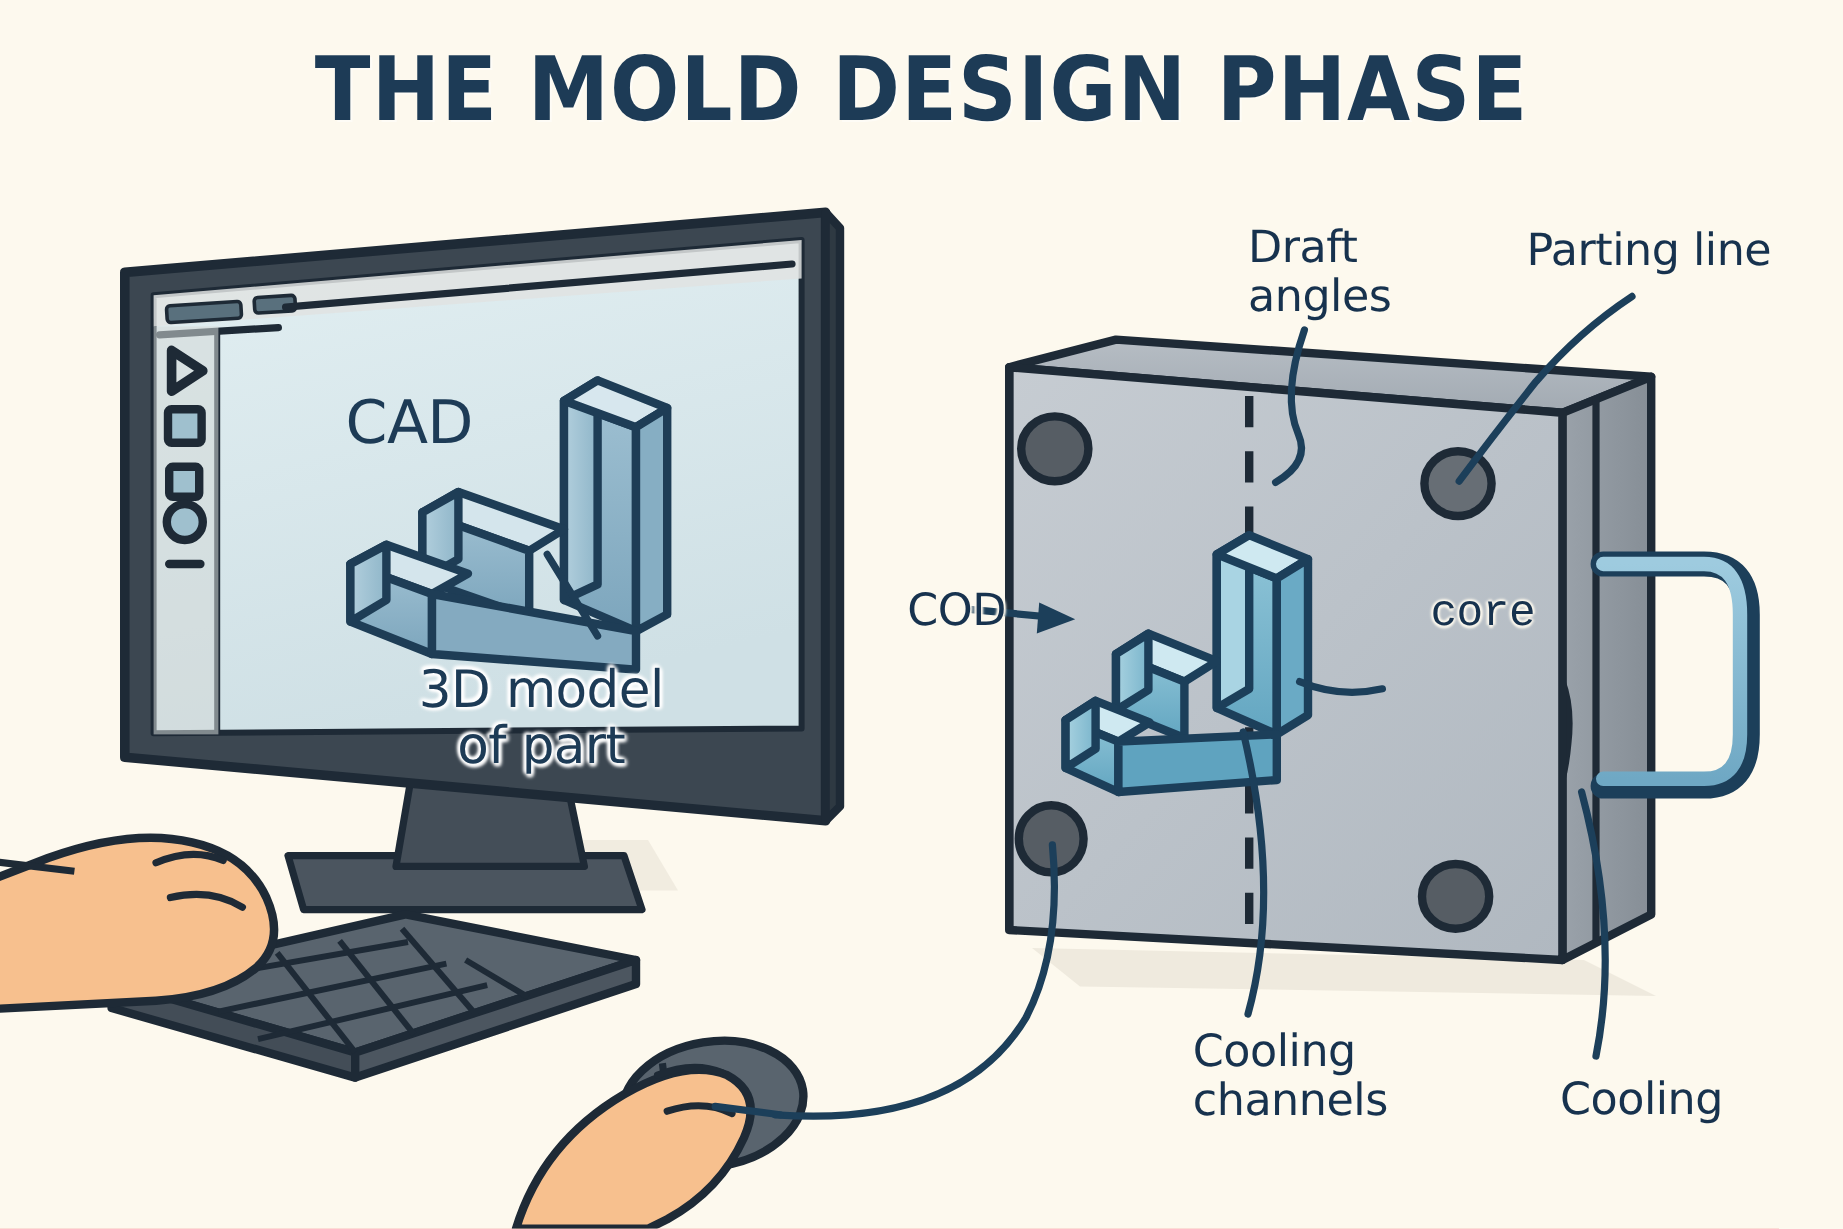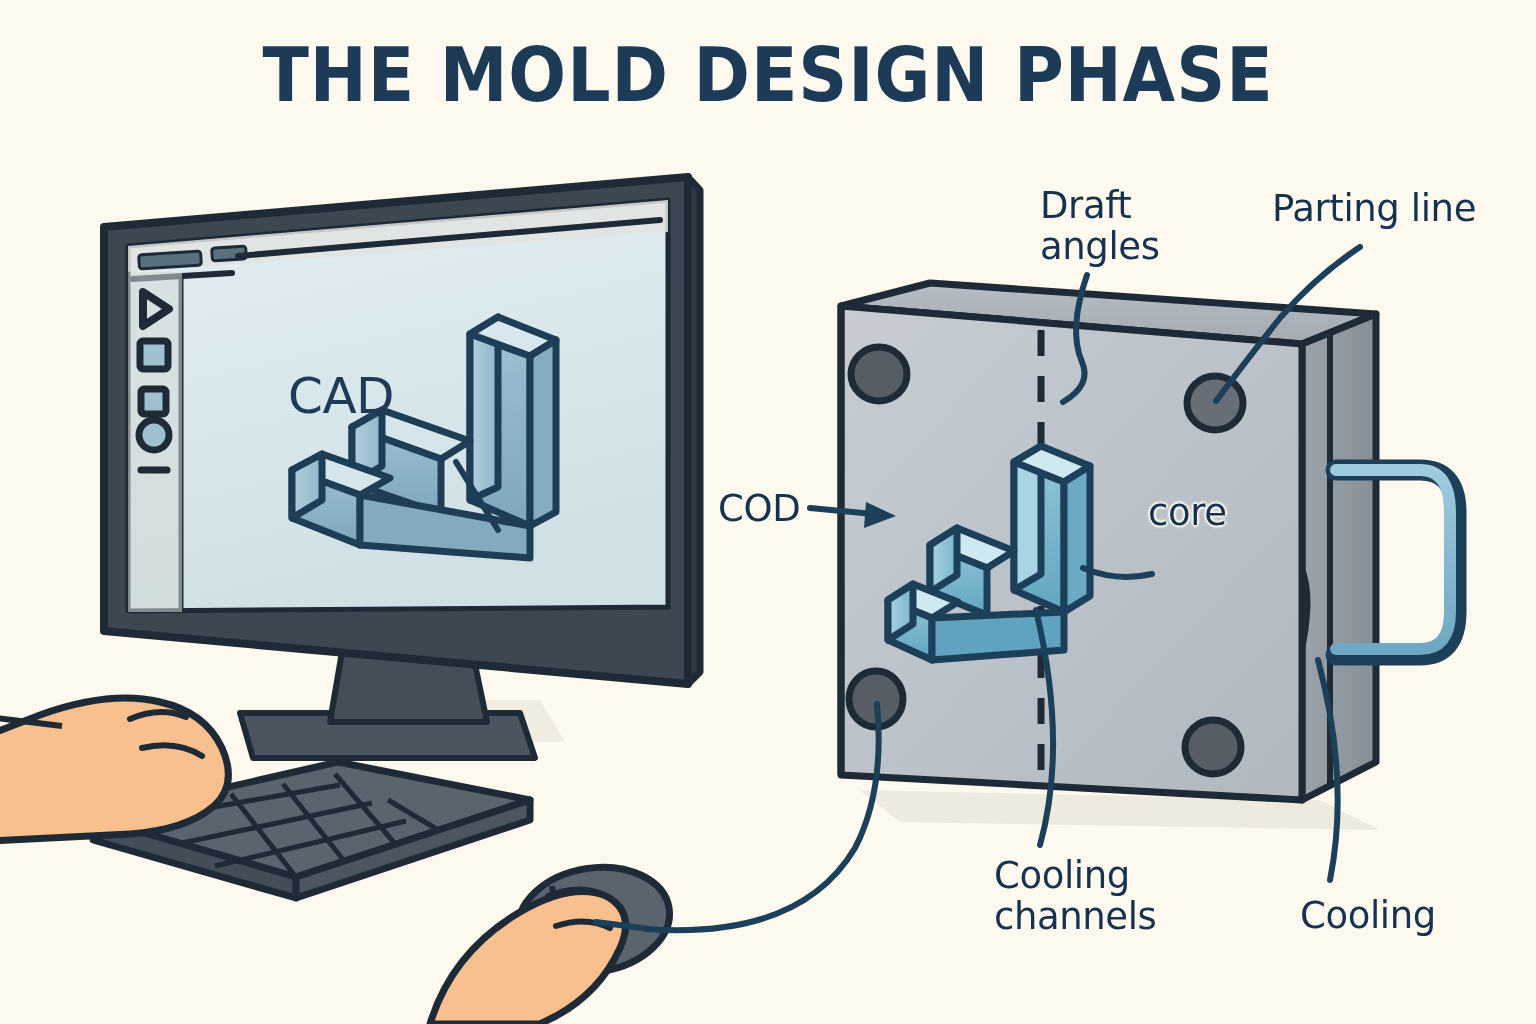--- a/index.html
+++ b/index.html
@@ -56,21 +56,21 @@
   }
   .screen-text {
     position: absolute;
     color: #1d3b56;
     font-family: "DejaVu Sans", "Liberation Sans", sans-serif;
     font-weight: 400;
     letter-spacing: -0.5px;
     line-height: 1.1;
     white-space: pre-line;
   }
-  #cad-word { font-size: 50px; margin-top: 44px; }
+  #cad-word { font-size: 50px; }
   #model-caption {
     font-size: 43px;
     text-align: center;
     text-shadow:
       2px 0 3px #ffffff, -2px 0 3px #ffffff,
       0 2px 3px #ffffff, 0 -2px 3px #ffffff,
       2px 2px 3px #ffffff, -2px -2px 3px #ffffff;
   }
 </style>
 </head>
@@ -293,29 +293,31 @@
       <path d="M1040 845 Q1068 744 1036 610"></path>
 
       <path d="M1330 880 Q1350 780 1318 660"></path>
     </g>
   </svg>
 
   <div class="page-title">THE MOLD DESIGN PHASE</div>
 
   <div class="screen-text" id="cad-word" style="left:288px; top:325px;">CAD</div>
 
+  <div class="screen-text" id="model-caption" style="left:336px; top:552px; width:230px;">3D model
+of part</div>
 
   <div class="callout" style="left:1272px; top:188px;">Parting line</div>
 
   <div class="callout" style="left:1040px; top:185px;">Draft
 angles</div>
 
-  <div class="callout" style="left:718px; top:488px;">COD</div>
-
-  <div class="callout" style="left:1148px; top:492px;">core</div>
+  <div class="callout" style="left:756px; top:488px;">COD</div>
+
+  <div class="callout" style="left:1192px; top:492px;font-family:Liberation Mono, monospace;">core</div>
 
 
   <div class="callout" style="left:994px; top:855px;">Cooling
 channels</div>
 
   <div class="callout" style="left:1300px; top:895px;">Cooling</div>
 
 </div>
 
 </body></html>

